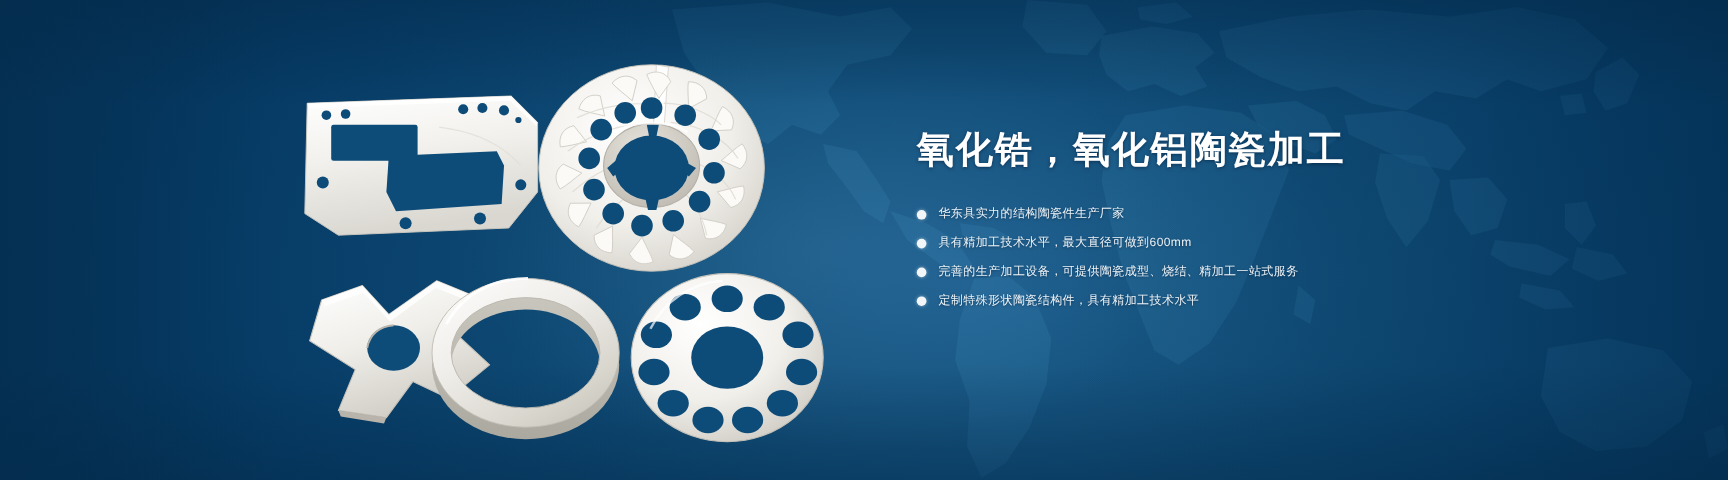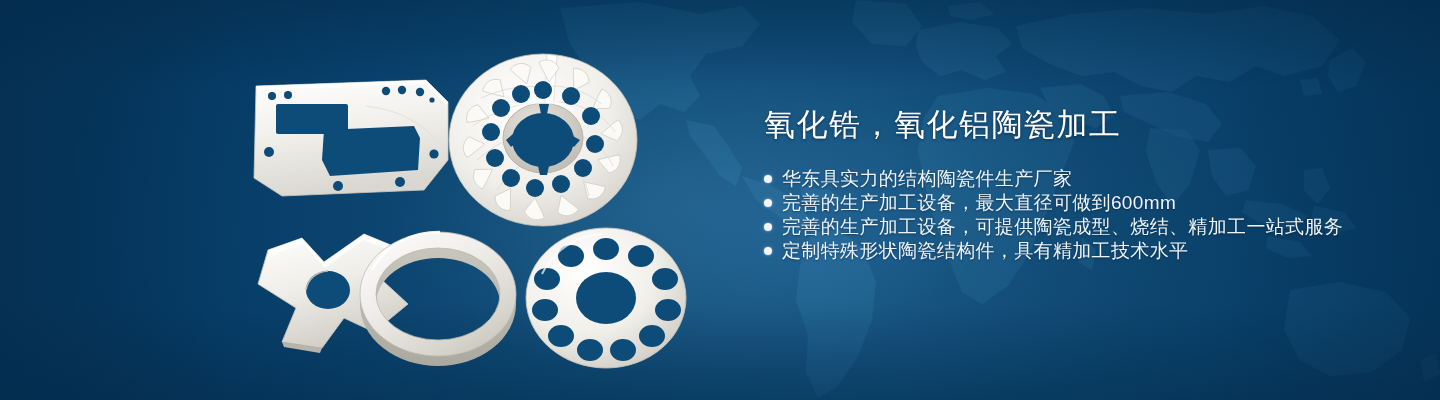--- a/index.html
+++ b/index.html
@@ -52,21 +52,21 @@
   .part-disc     { left:516px; top:222px; width:180px; height:152px; }
 
   
   .copy { position:absolute; left:764px; top:104px; width:620px; }
 
   .headline {
     color:#ffffff;
     font-size:31px;
     line-height:42px;
     letter-spacing:1.5px;
-    font-weight:400;
+    font-weight:700;
     text-shadow:0 1px 3px rgba(0,20,45,.55);
     white-space:nowrap;
   }
 
   .bullets { margin-top:22px; }
   .bullet {
     display:flex;
     align-items:center;
     height:21px;
     margin-bottom:3px;
@@ -74,21 +74,21 @@
   .bullet-dot {
     width:8px; height:8px;
     border-radius:50%;
     background:#f2f6f9;
     box-shadow:0 0 3px rgba(255,255,255,.5);
     flex:0 0 auto;
     margin-right:10px;
   }
   .bullet-text {
     color:#eef4f8;
-    font-size:19px;
+    font-size:10px;
     line-height:21px;
     letter-spacing:.35px;
     white-space:nowrap;
     text-shadow:0 1px 2px rgba(0,20,45,.45);
   }
 </style>
 </head>
 <body>
 
 <div class="banner">
@@ -349,21 +349,21 @@
 
     <div class="bullets">
 
       <div class="bullet">
         <span class="bullet-dot"></span>
         <span class="bullet-text">华东具实力的结构陶瓷件生产厂家</span>
       </div>
 
       <div class="bullet">
         <span class="bullet-dot"></span>
-        <span class="bullet-text">完善的生产加工设备，最大直径可做到600mm</span>
+        <span class="bullet-text">具有精加工技术水平，最大直径可做到600mm</span>
       </div>
 
       <div class="bullet">
         <span class="bullet-dot"></span>
         <span class="bullet-text">完善的生产加工设备，可提供陶瓷成型、烧结、精加工一站式服务</span>
       </div>
 
       <div class="bullet">
         <span class="bullet-dot"></span>
         <span class="bullet-text">定制特殊形状陶瓷结构件，具有精加工技术水平</span>

